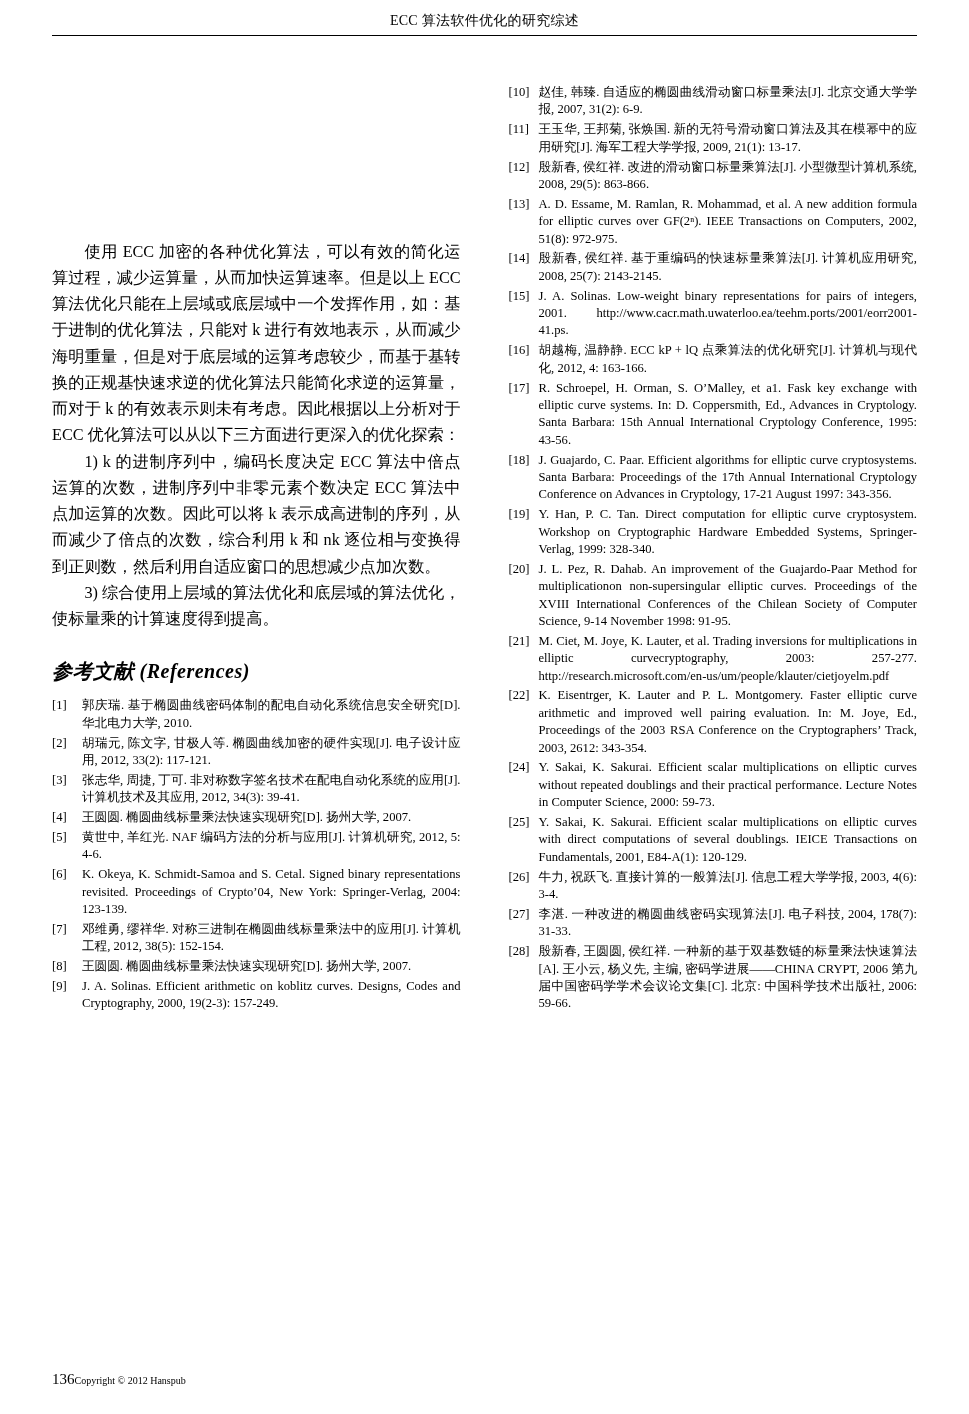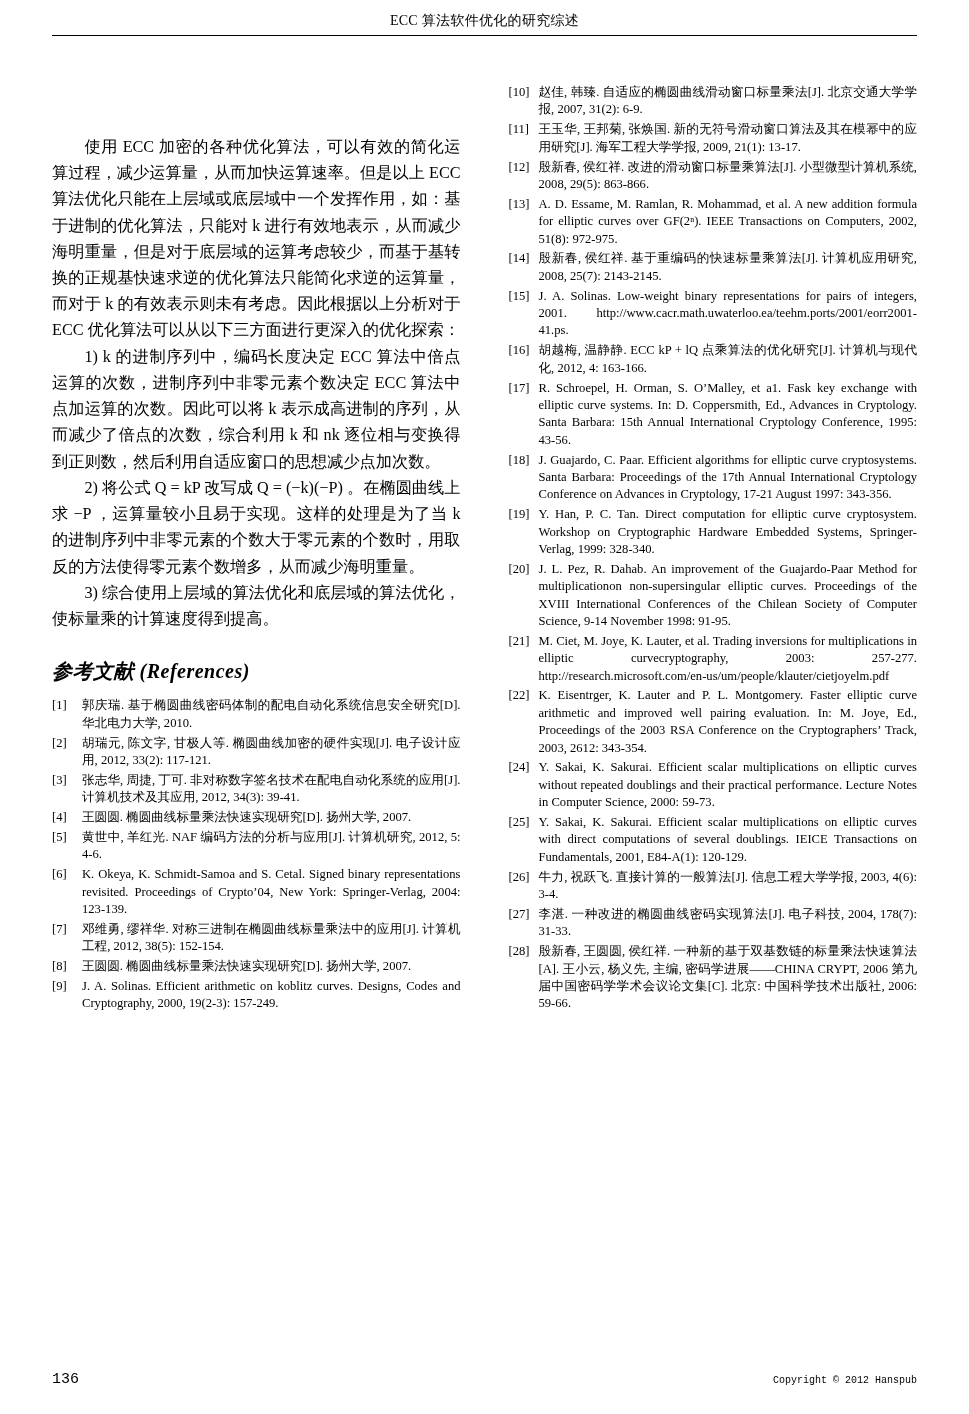--- a/index.html
+++ b/index.html
@@ -85,43 +85,41 @@
     word-break: break-word;
   }
 
   
   .footer {
     position: absolute;
     left: 52px;
     right: 52px;
     bottom: 26px;
     display: flex;
-    justify-content: space-between;
+    justify-content: flex-start;
     align-items: baseline;
     font-size: 15px;
-    font-family: Liberation Mono, monospace;
   }
   .footer .pageno { font-size: 15px; }
   .footer .copyright { font-size: 10px; }
 </style>
 </head>
 <body>
 
 <div class="page">
 
   <div class="running-head">ECC 算法软件优化的研究综述</div>
   <div class="head-rule"></div>
 
   <div class="columns">
 
     <div class="col">
 
       <p class="body-cn">使用 ECC 加密的各种优化算法，可以有效的简化运算过程，减少运算量，从而加快运算速率。但是以上 ECC 算法优化只能在上层域或底层域中一个发挥作用，如：基于进制的优化算法，只能对 k 进行有效地表示，从而减少海明重量，但是对于底层域的运算考虑较少，而基于基转换的正规基快速求逆的优化算法只能简化求逆的运算量，而对于 k 的有效表示则未有考虑。因此根据以上分析对于 ECC 优化算法可以从以下三方面进行更深入的优化探索：</p>
       <p class="body-cn">1) k 的进制序列中，编码长度决定 ECC 算法中倍点运算的次数，进制序列中非零元素个数决定 ECC 算法中点加运算的次数。因此可以将 k 表示成高进制的序列，从而减少了倍点的次数，综合利用 k 和 nk 逐位相与变换得到正则数，然后利用自适应窗口的思想减少点加次数。</p>
-      <p class="body-cn">2) 将公式 Q = kP 改写成 Q = (−k)(−P) 。在椭圆曲线上求 −P ，运算量较小且易于实现。这样的处理是为了当 k 的进制序列中非零元素的个数大于零元素的个数时，用取反的方法使得零元素个数增多，从而减少海明重量。</p>
       <p class="body-cn">3) 综合使用上层域的算法优化和底层域的算法优化，使标量乘的计算速度得到提高。</p>
 
       <h2 class="ref-head">参考文献  (References)</h2>
 
       <div class="ref-list">
         <div class="ref-item">
           <span class="ref-num">[1]</span>
           <span class="ref-text">郭庆瑞. 基于椭圆曲线密码体制的配电自动化系统信息安全研究[D]. 华北电力大学, 2010.</span>
         </div>
         <div class="ref-item">

